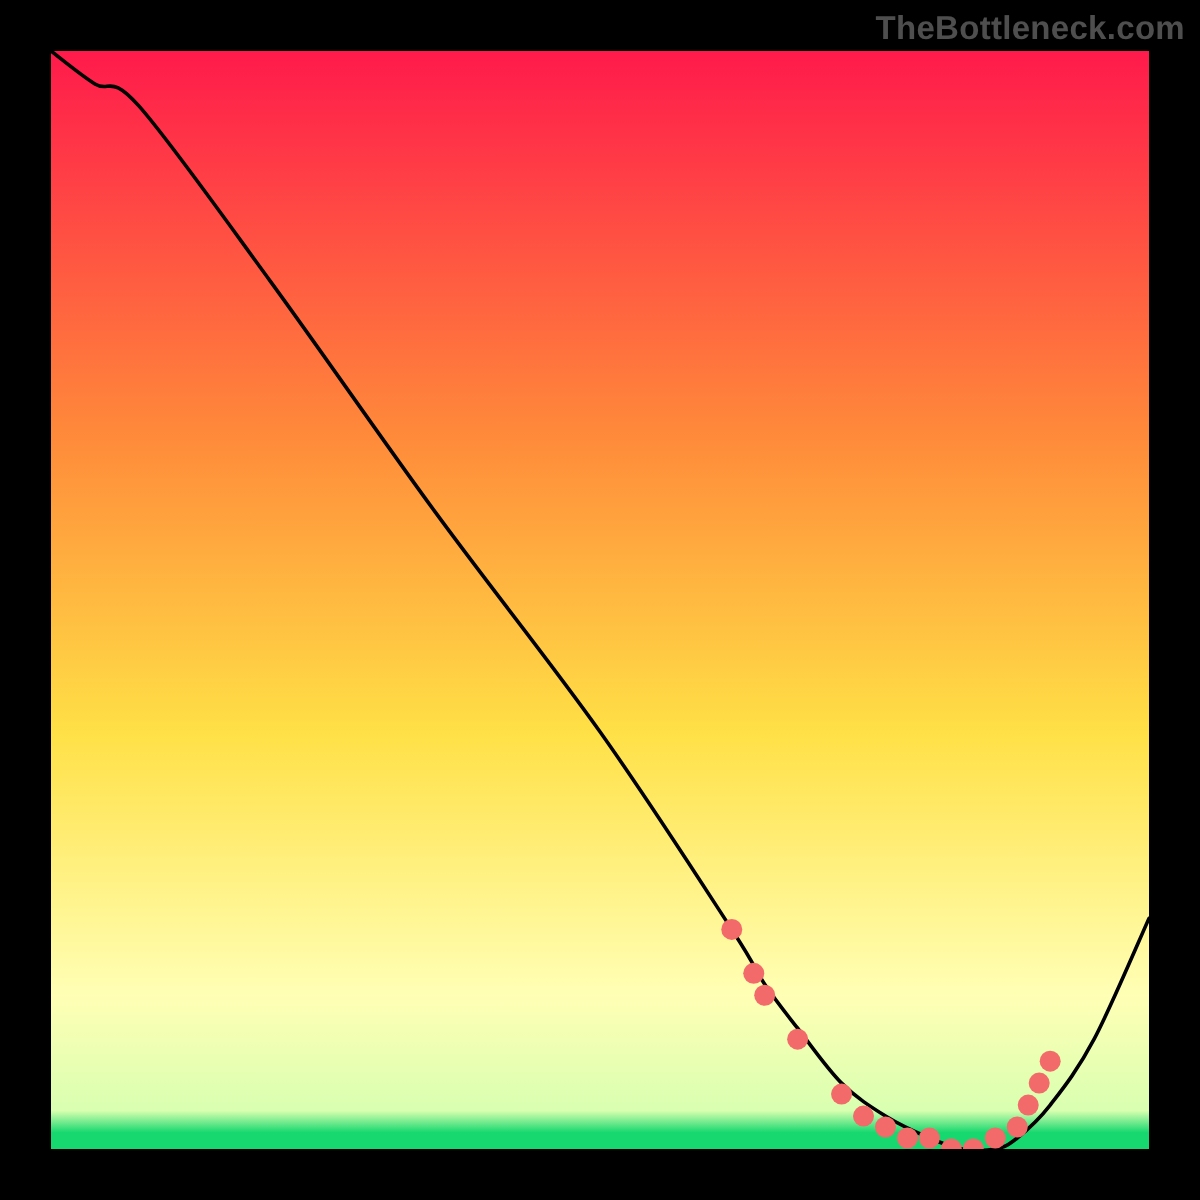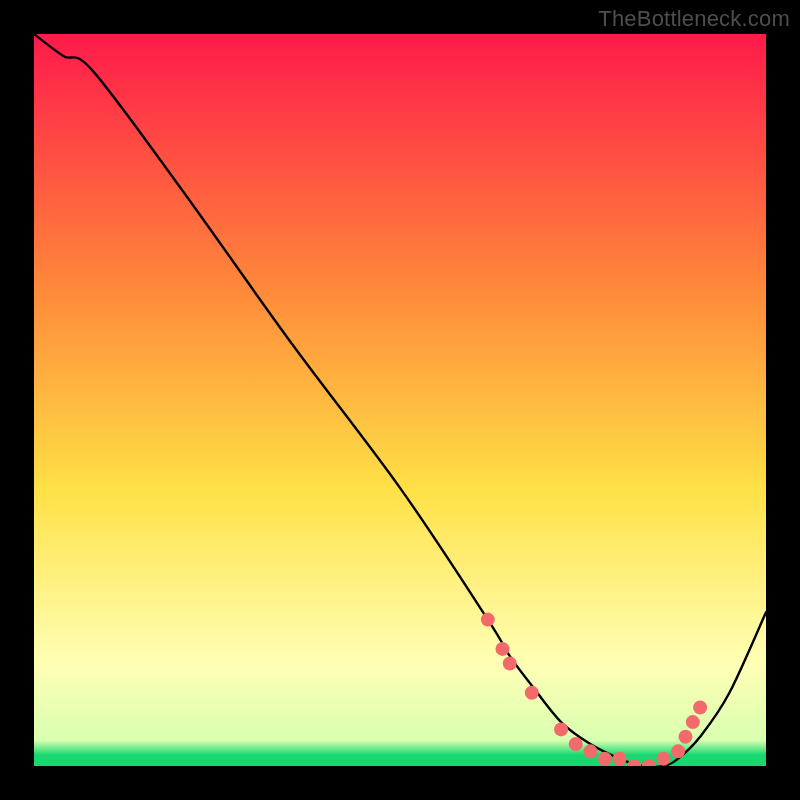--- a/index.html
+++ b/index.html
@@ -23,21 +23,21 @@
     top: 34px;
     width: 732px;
     height: 732px;
   }
   .watermark {
     position: absolute;
     top: 6px;
     right: 10px;
     color: #4e4e4e;
     font-size: 22px;
-    font-weight: 400;
+    font-weight: 700;
     letter-spacing: 0.2px;
     user-select: none;
     pointer-events: none;
   }
 </style>
 </head>
 <body>
 
 <div class="frame">
   <svg class="plot" viewBox="0 0 732 732" preserveAspectRatio="none">

